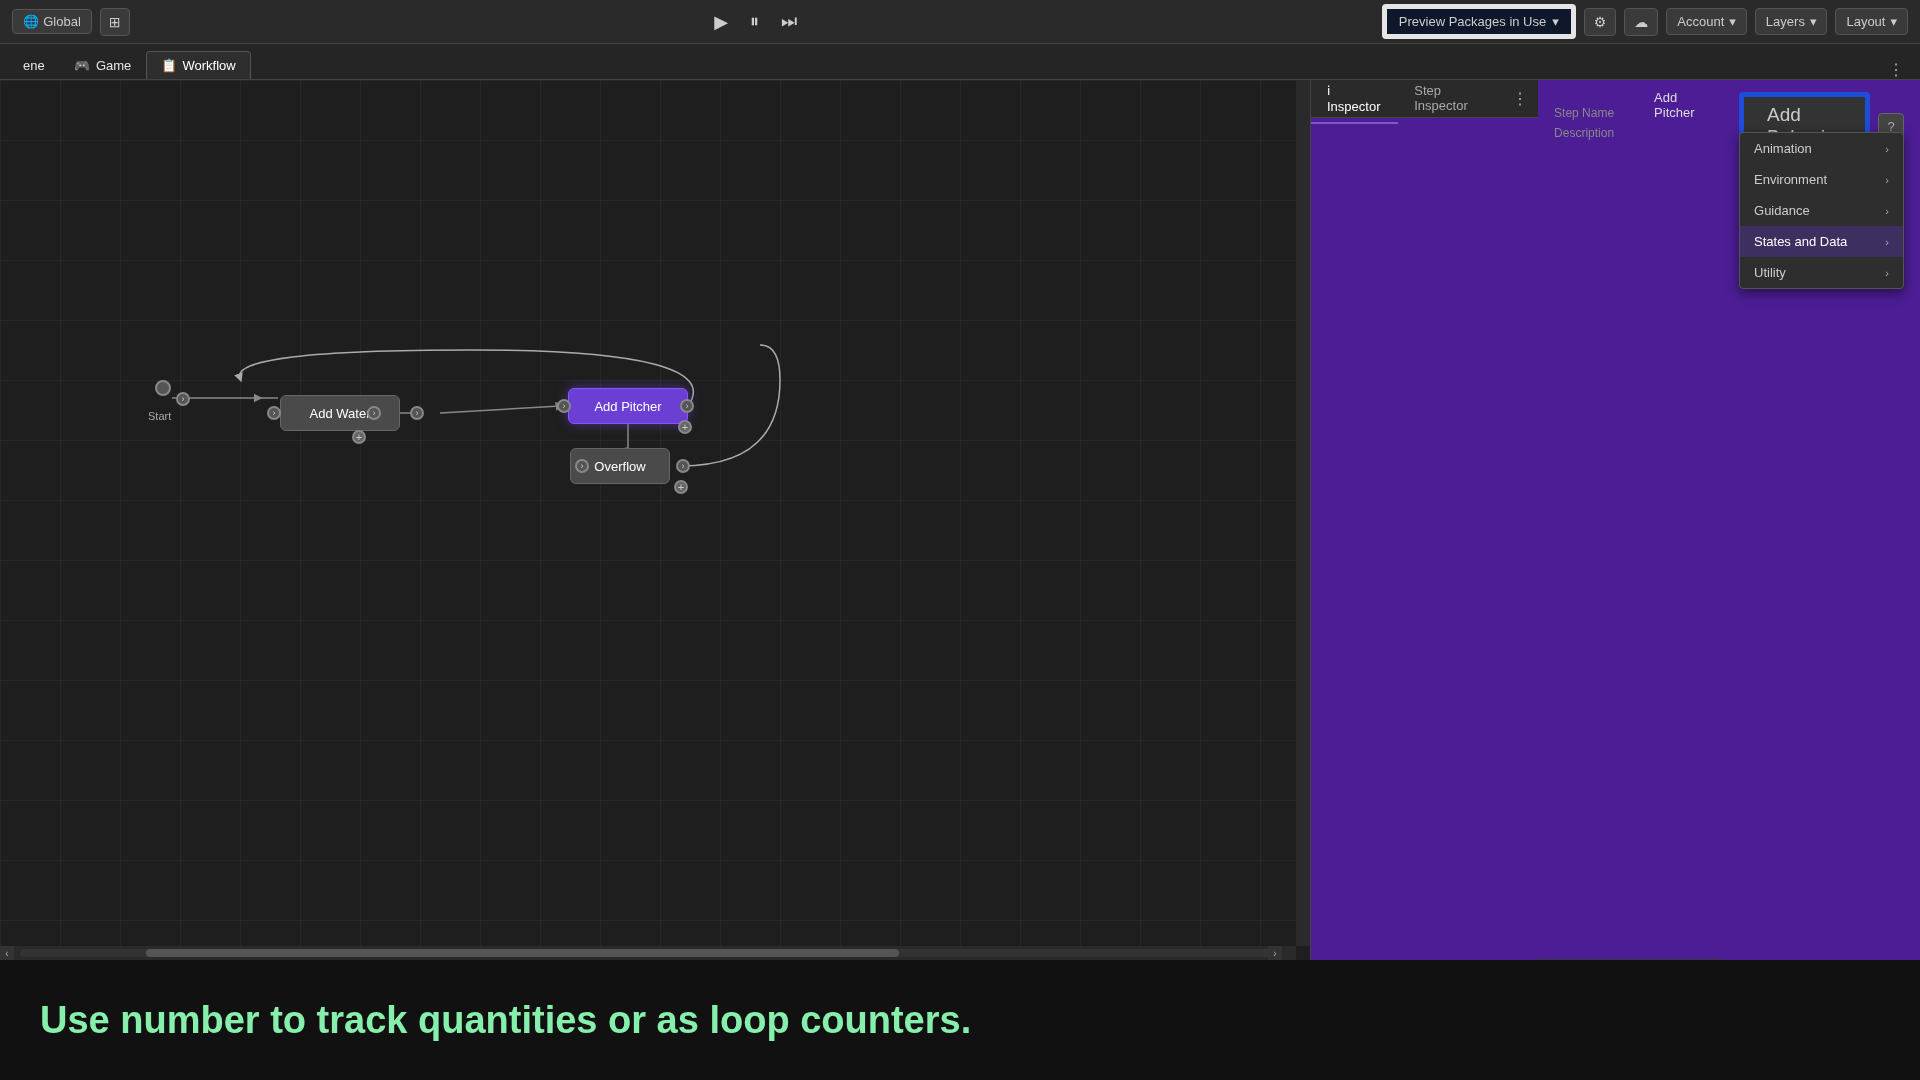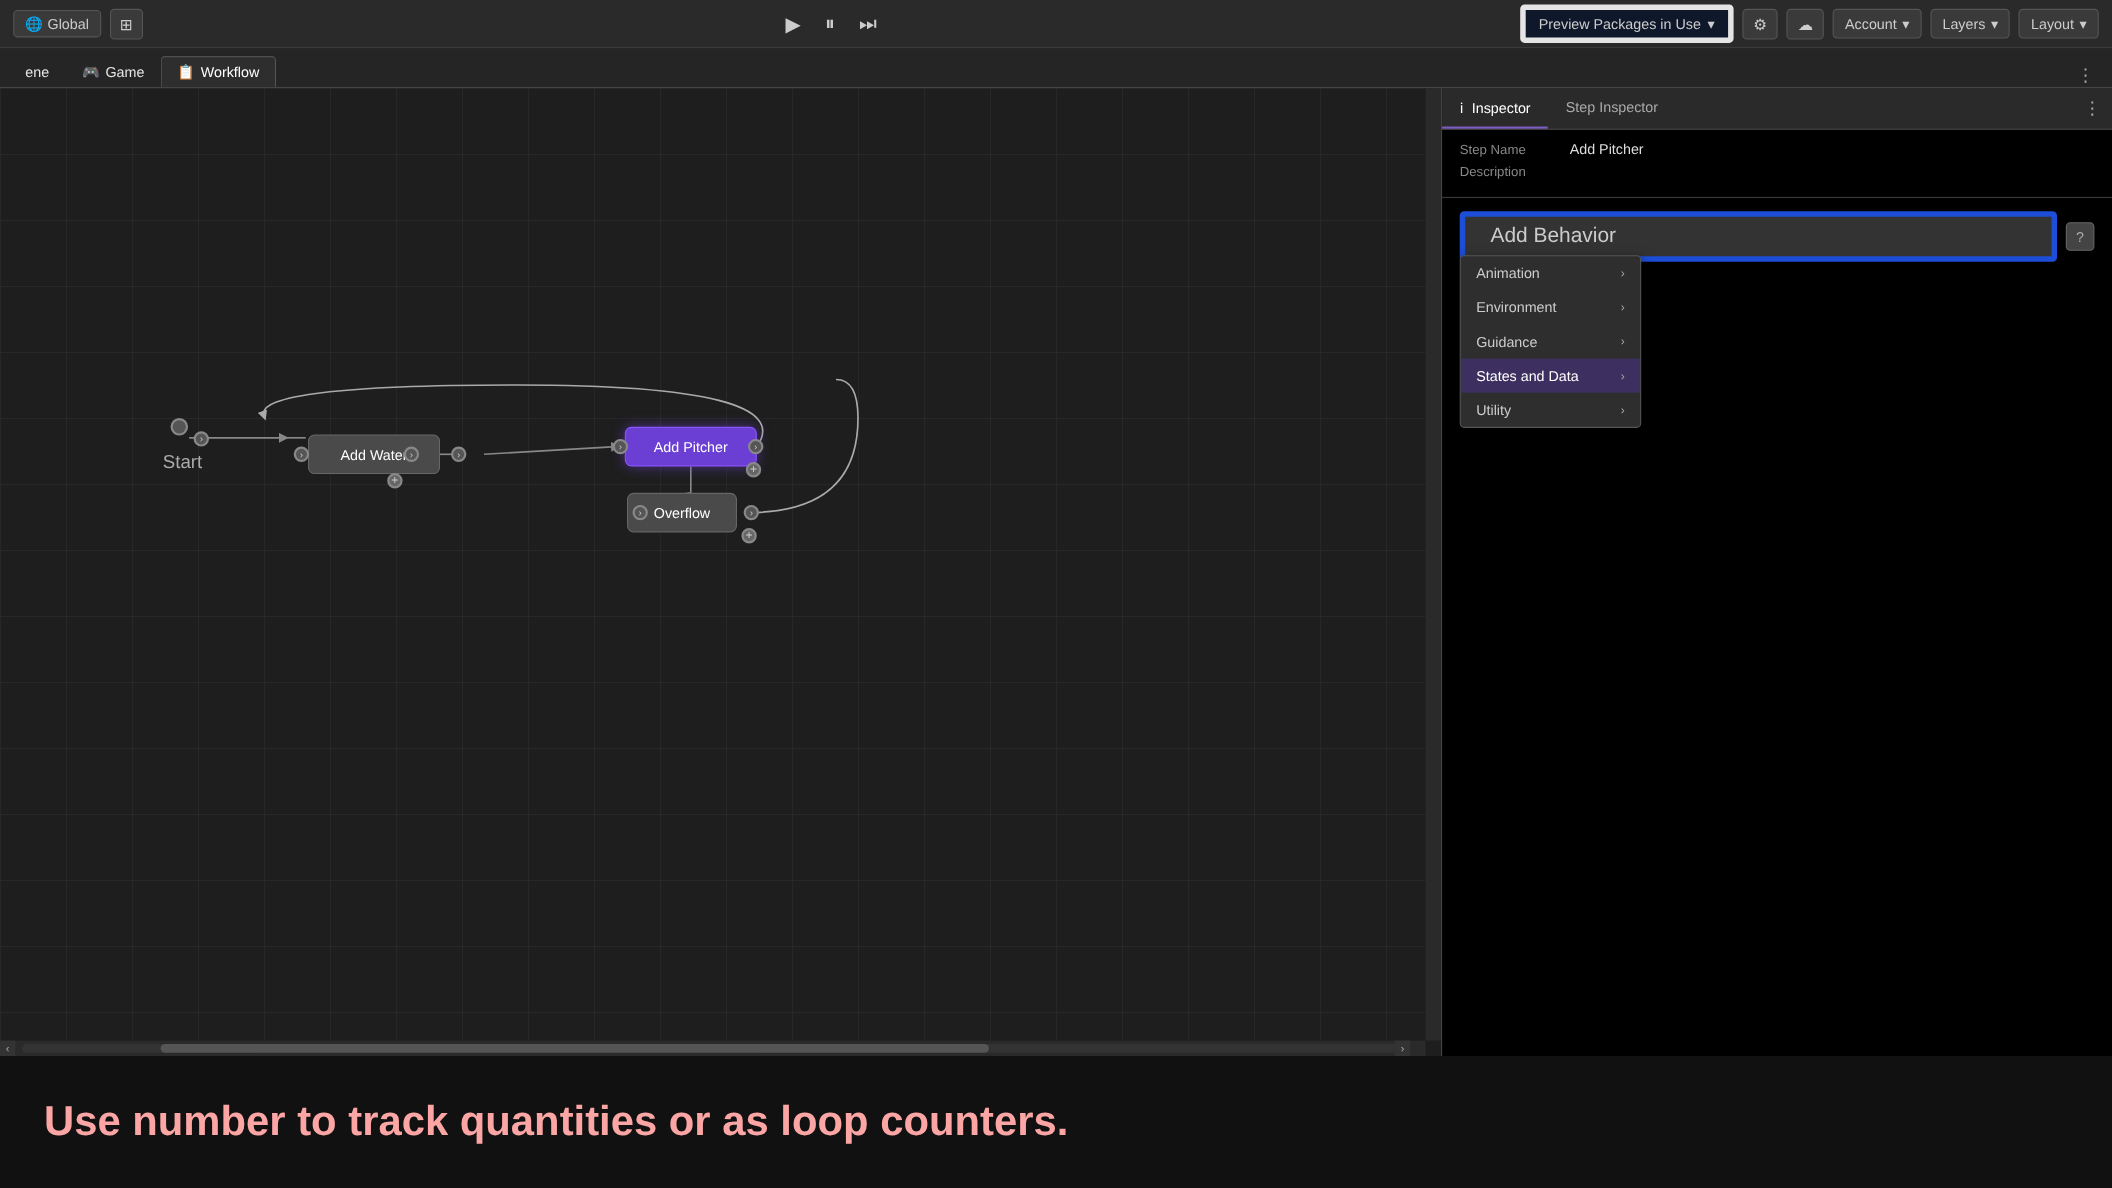--- a/index.html
+++ b/index.html
@@ -254,31 +254,31 @@
     }
     .node-overflow {
       width: 100px; height: 36px;
       background: #4a4a4a;
       border: 1px solid #666;
       top: 368px; left: 570px;
     }
     .node-label-start {
       position: absolute;
       top: 330px; left: 148px;
-      font-size: 17px;
+      font-size: 11px;
       color: #aaa;
     }
 
     
     .right-panel {
       width: 610px;
-      background: #000000;
+      background: #4c1d95;
       border-left: 1px solid #444;
       display: flex;
-      flex-direction: column;
+      flex-direction: row;
     }
     .panel-tab-bar {
       display: flex;
       align-items: center;
       height: 38px;
       border-bottom: 1px solid #444;
       background: #2a2a2a;
     }
     .panel-tab {
       padding: 8px 16px;
@@ -416,21 +416,21 @@
       right: 0;
       height: 120px;
       background: #111;
       display: flex;
       align-items: center;
       padding: 0 40px;
     }
     .caption-text {
       font-size: 38px;
       font-weight: 700;
-      color: #fca5a5;
+      color: #86efac;
     }
   </style>
 </head>
 <body>
 
 <div class="top-toolbar">
   <div class="toolbar-left">
     <button class="global-btn">
       <span>🌐</span>
       <span>Global</span>

